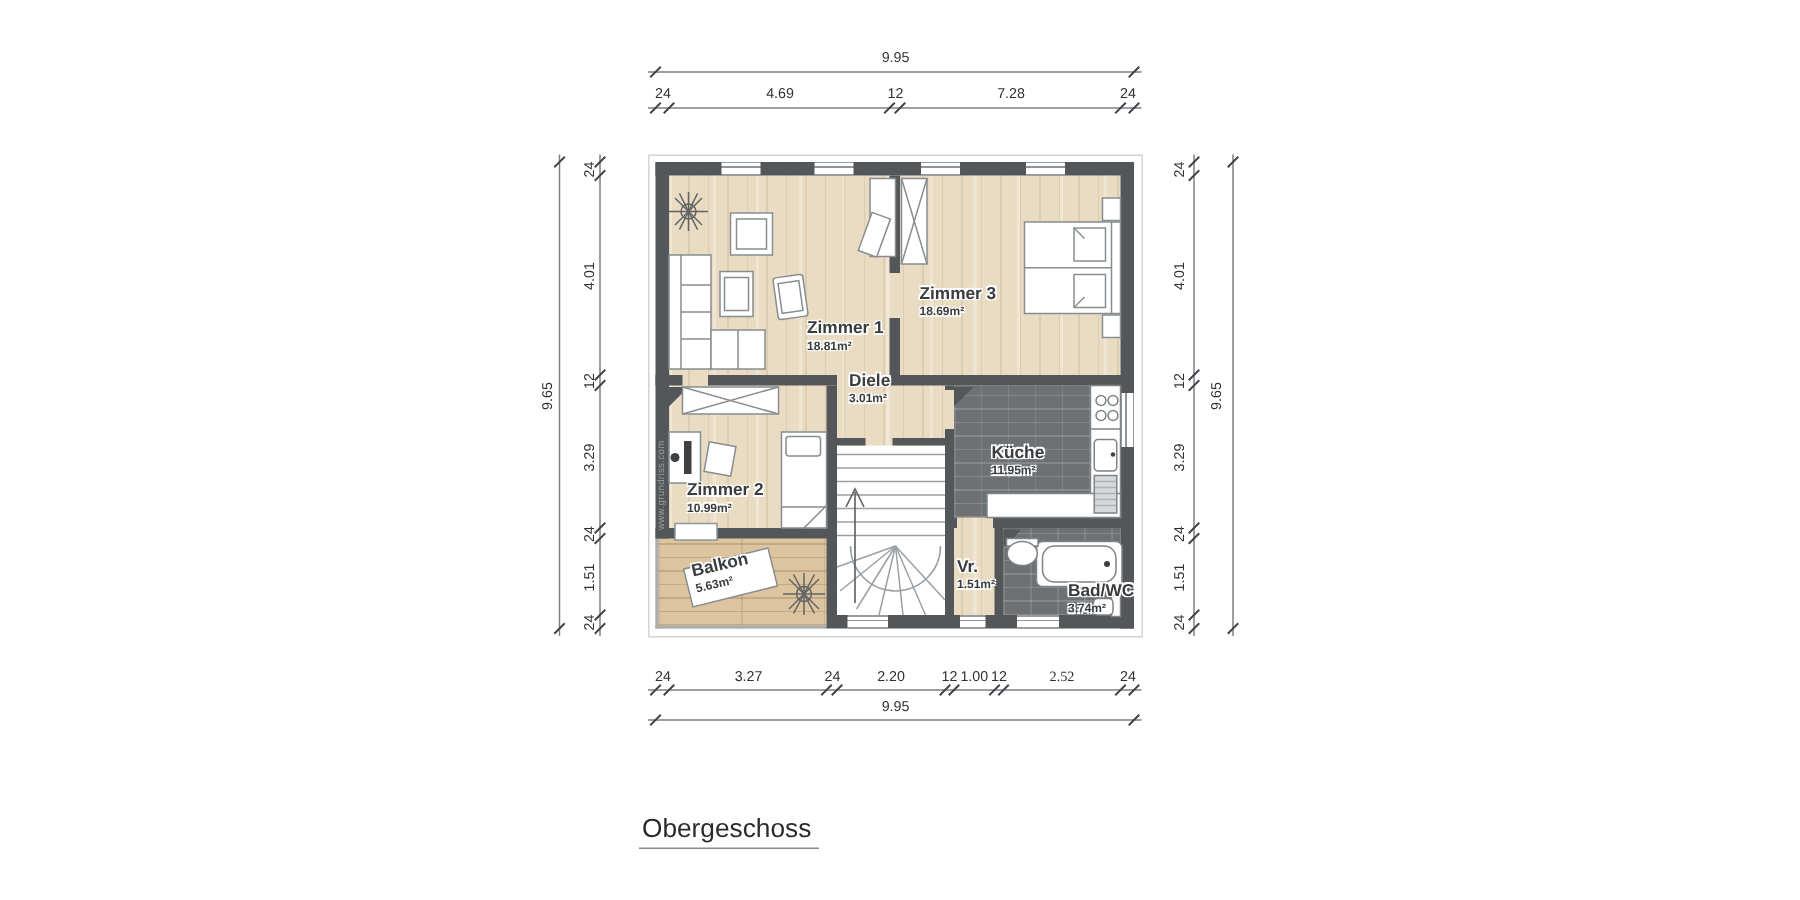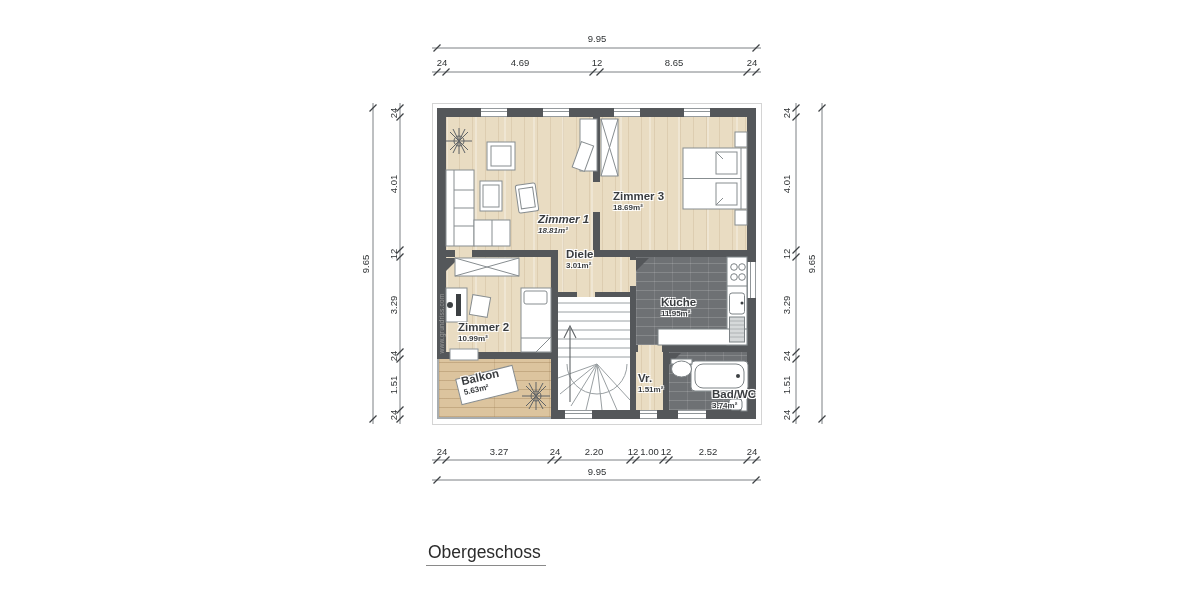--- a/index.html
+++ b/index.html
@@ -275,21 +275,21 @@
       <rect x="691" y="361" width="57" height="30" rx="4"></rect>
       <rect x="695" y="364" width="49" height="24" rx="8" fill="none"></rect>
       <circle cx="738" cy="376" r="2" fill="#3c4043" stroke="none"></circle>
       <rect x="671" y="359" width="21" height="5"></rect>
       <ellipse cx="681.5" cy="369" rx="10" ry="8"></ellipse>
       <rect x="741" y="397" width="6" height="14"></rect>
       <rect x="729" y="399" width="13" height="11" rx="3"></rect>
     </g>
   </svg>
 
-  <div class="rlabel" style="left:538px;top:213px;font-style:italic;">
+  <div class="rlabel" style="left:538px;top:213px;">
     <div class="rname">Zimmer 1</div>
     <div class="rarea">18.81m²</div>
   </div>
   <div class="rlabel" style="left:613px;top:190px;">
     <div class="rname">Zimmer 3</div>
     <div class="rarea">18.69m²</div>
   </div>
   <div class="rlabel" style="left:566px;top:248px;">
     <div class="rname">Diele</div>
     <div class="rarea">3.01m²</div>
@@ -312,31 +312,31 @@
   </div>
   <div class="rlabel" style="left:712px;top:388px;">
     <div class="rname">Bad/WC</div>
     <div class="rarea">3.74m²</div>
   </div>
 
   <div class="dim" style="left:577px;top:33px;width:40px;">9.95</div>
   <div class="dim" style="left:430px;top:57px;width:24px;">24</div>
   <div class="dim" style="left:500px;top:57px;width:40px;">4.69</div>
   <div class="dim" style="left:585px;top:57px;width:24px;">12</div>
-  <div class="dim" style="left:654px;top:57px;width:40px;">8.65</div>
+  <div class="dim" style="left:654px;top:57px;width:40px;">7.28</div>
   <div class="dim" style="left:740px;top:57px;width:24px;">24</div>
 
   <div class="dim" style="left:430px;top:446px;width:24px;">24</div>
   <div class="dim" style="left:479px;top:446px;width:40px;">3.27</div>
   <div class="dim" style="left:543px;top:446px;width:24px;">24</div>
   <div class="dim" style="left:574px;top:446px;width:40px;">2.20</div>
   <div class="dim" style="left:622px;top:446px;width:22px;">12</div>
   <div class="dim" style="left:635px;top:446px;width:29px;">1.00</div>
   <div class="dim" style="left:655px;top:446px;width:22px;">12</div>
-  <div class="dim" style="left:688px;top:446px;width:40px;">2.52</div>
+  <div class="dim" style="left:688px;top:446px;width:40px;font-family:Liberation Serif, serif;">2.52</div>
   <div class="dim" style="left:740px;top:446px;width:24px;">24</div>
   <div class="dim" style="left:577px;top:466px;width:40px;">9.95</div>
 
   <div class="dim dimv" style="left:346px;top:258px;width:40px;">9.65</div>
   <div class="dim dimv" style="left:374px;top:107px;width:40px;">24</div>
   <div class="dim dimv" style="left:374px;top:178px;width:40px;">4.01</div>
   <div class="dim dimv" style="left:374px;top:248px;width:40px;">12</div>
   <div class="dim dimv" style="left:374px;top:299px;width:40px;">3.29</div>
   <div class="dim dimv" style="left:374px;top:350px;width:40px;">24</div>
   <div class="dim dimv" style="left:374px;top:379px;width:40px;">1.51</div>

